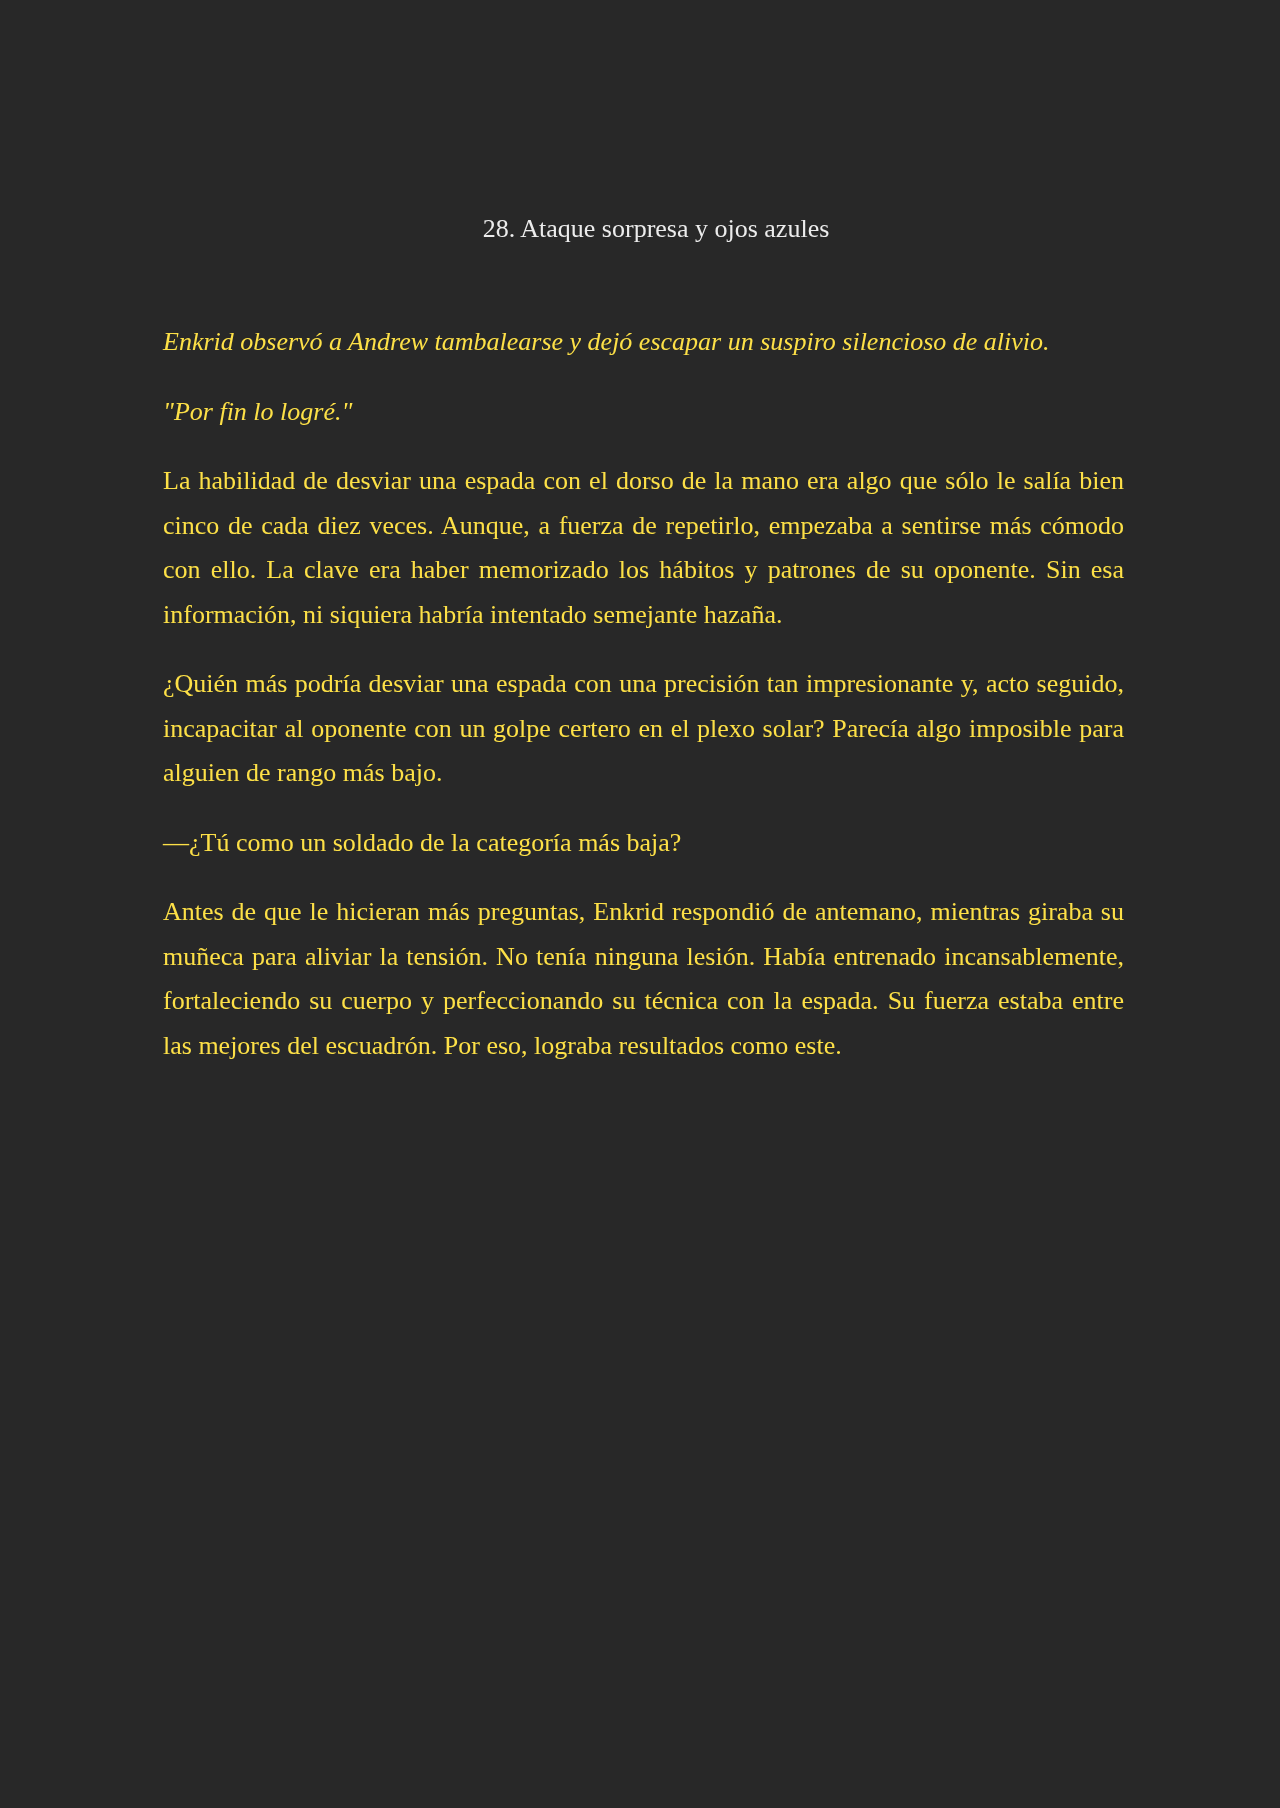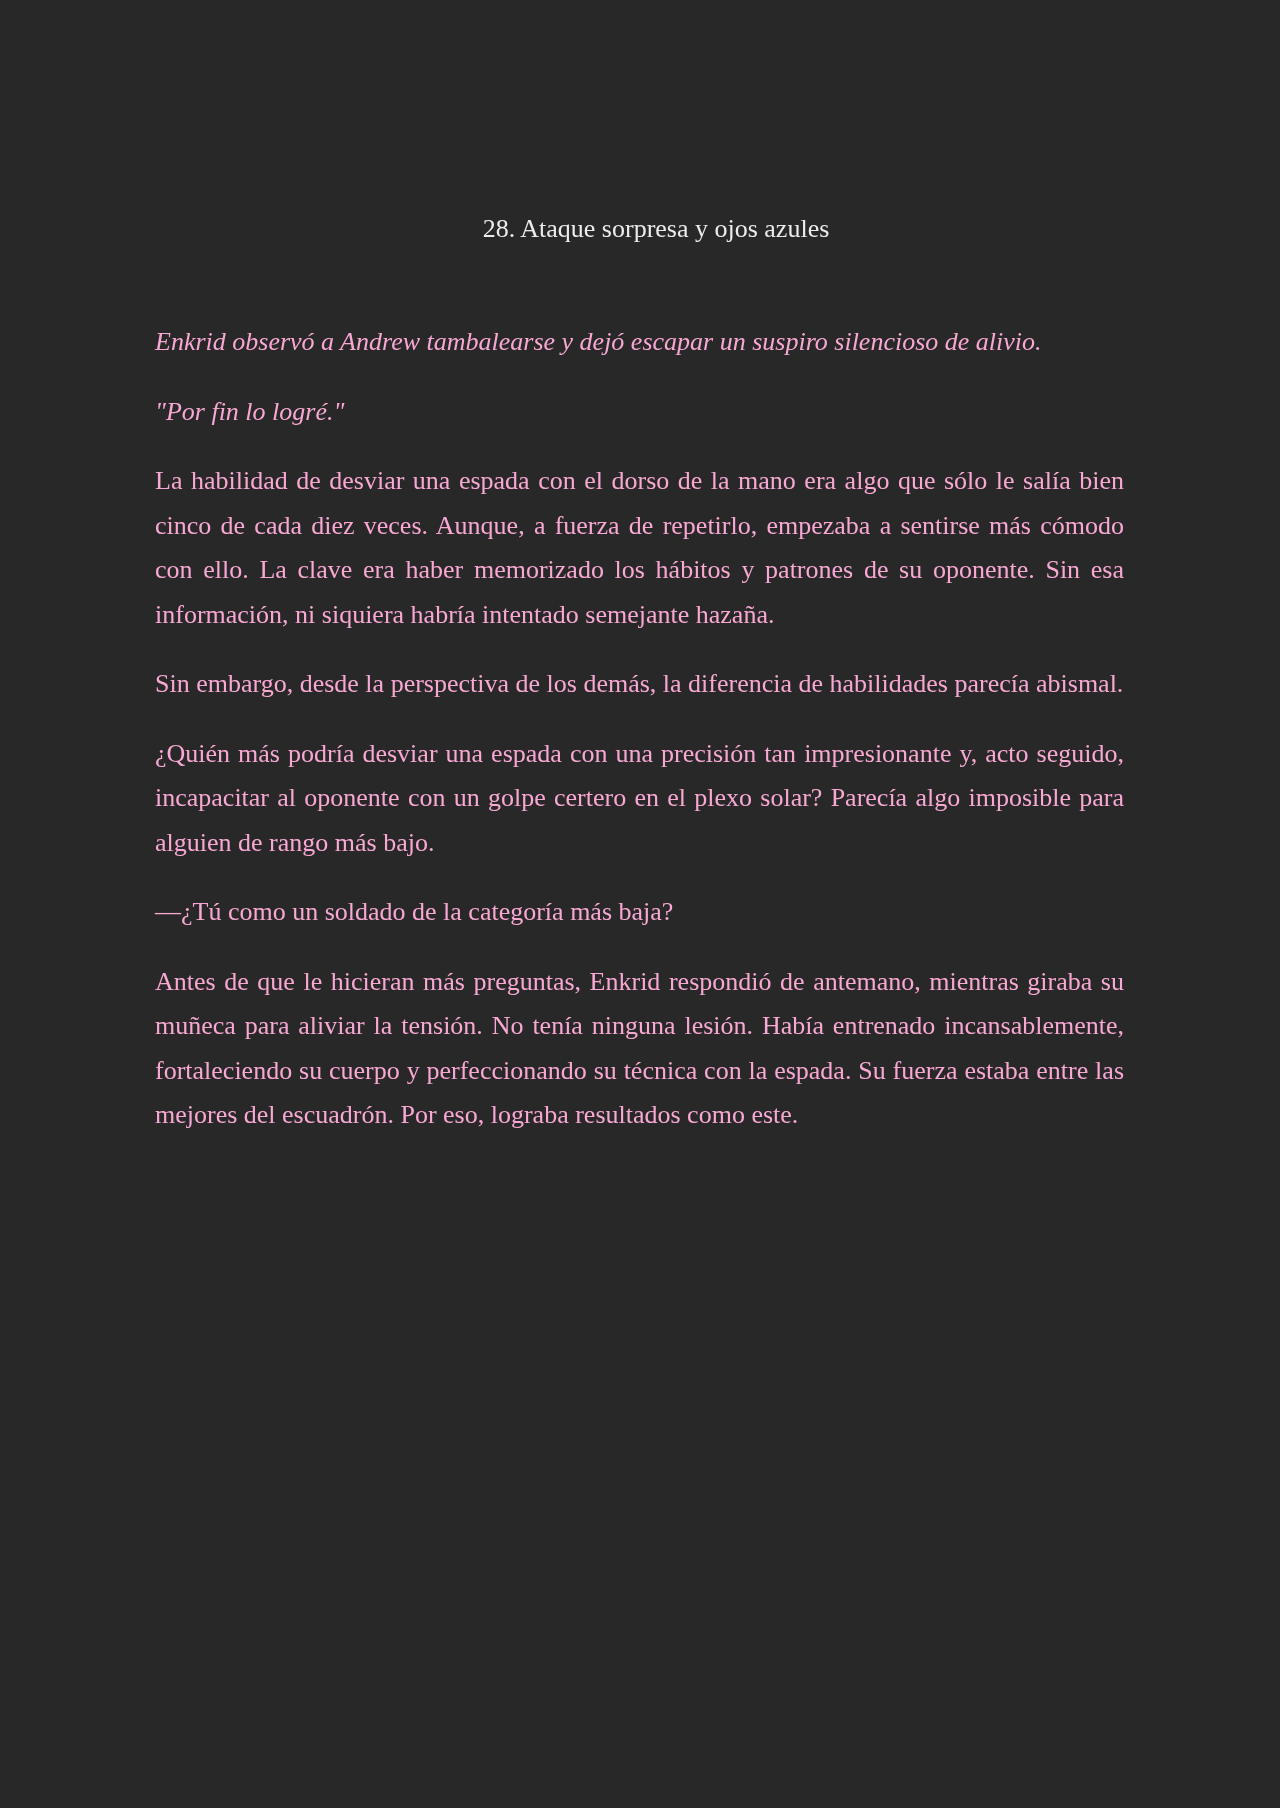--- a/index.html
+++ b/index.html
@@ -35,36 +35,35 @@
     }
     .content {
       position: absolute;
       top: 320px;
       left: 0;
       width: 969px;
     }
     .para {
       font-size: 26px;
       line-height: 44.5px;
-      margin: 0 0 25px 0;
+      margin: 0 0 25px 8px;
       text-align: justify;
-      color: #f9a8d4;
+      color: #fde047;
     }
     .para.italic {
       font-style: italic;
     }
   </style>
 </head>
 <body>
 
 <h1 class="chapter-title">28. Ataque sorpresa y ojos azules</h1>
 
 <div class="page">
   <div class="content">
     <p class="para italic">Enkrid observó a Andrew tambalearse y dejó escapar un suspiro silencioso de alivio.</p>
     <p class="para italic">"Por fin lo logré."</p>
     <p class="para">La habilidad de desviar una espada con el dorso de la mano era algo que sólo le salía bien cinco de cada diez veces. Aunque, a fuerza de repetirlo, empezaba a sentirse más cómodo con ello. La clave era haber memorizado los hábitos y patrones de su oponente. Sin esa información, ni siquiera habría intentado semejante hazaña.</p>
-    <p class="para">Sin embargo, desde la perspectiva de los demás, la diferencia de habilidades parecía abismal.</p>
     <p class="para">¿Quién más podría desviar una espada con una precisión tan impresionante y, acto seguido, incapacitar al oponente con un golpe certero en el plexo solar? Parecía algo imposible para alguien de rango más bajo.</p>
     <p class="para">—¿Tú como un soldado de la categoría más baja?</p>
     <p class="para">Antes de que le hicieran más preguntas, Enkrid respondió de antemano, mientras giraba su muñeca para aliviar la tensión. No tenía ninguna lesión. Había entrenado incansablemente, fortaleciendo su cuerpo y perfeccionando su técnica con la espada. Su fuerza estaba entre las mejores del escuadrón. Por eso, lograba resultados como este.</p>
   </div>
 </div>
 
 </body></html>

